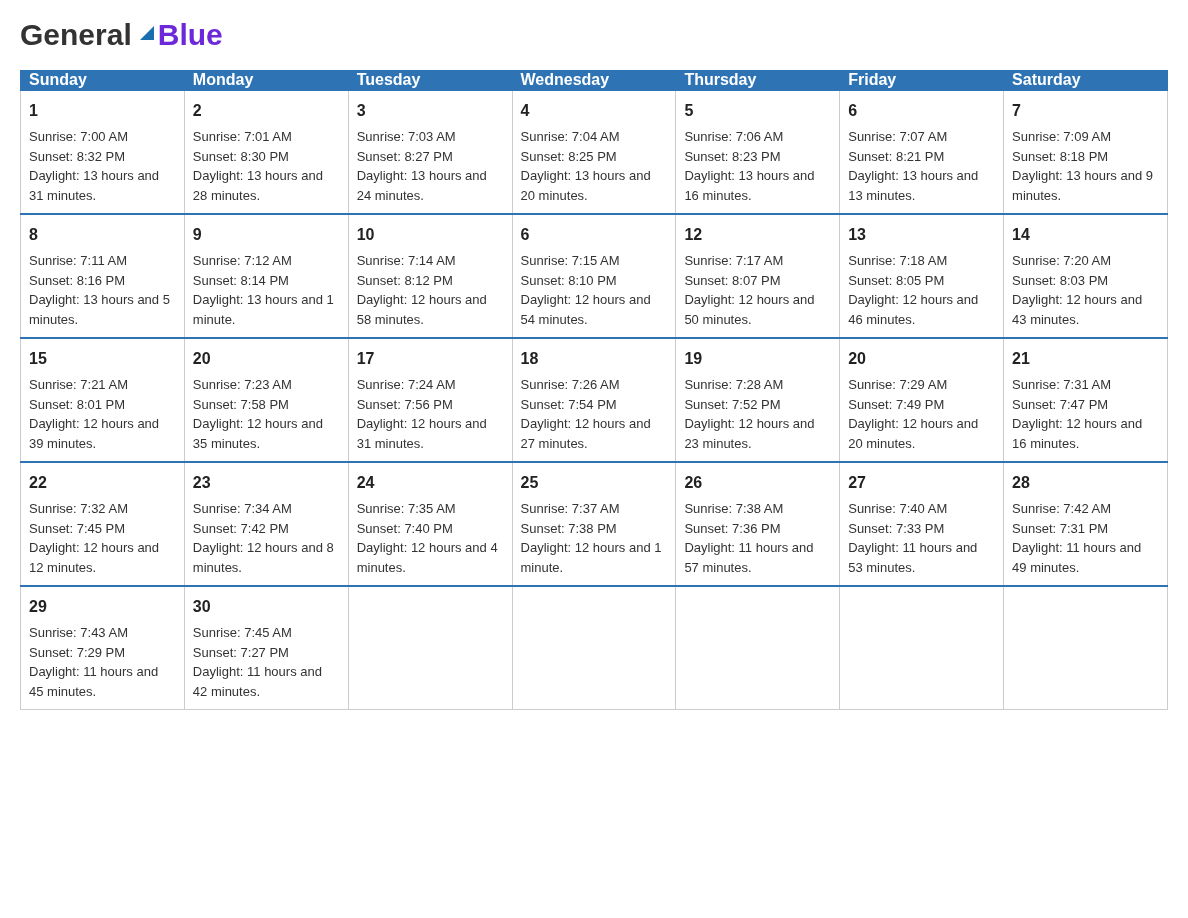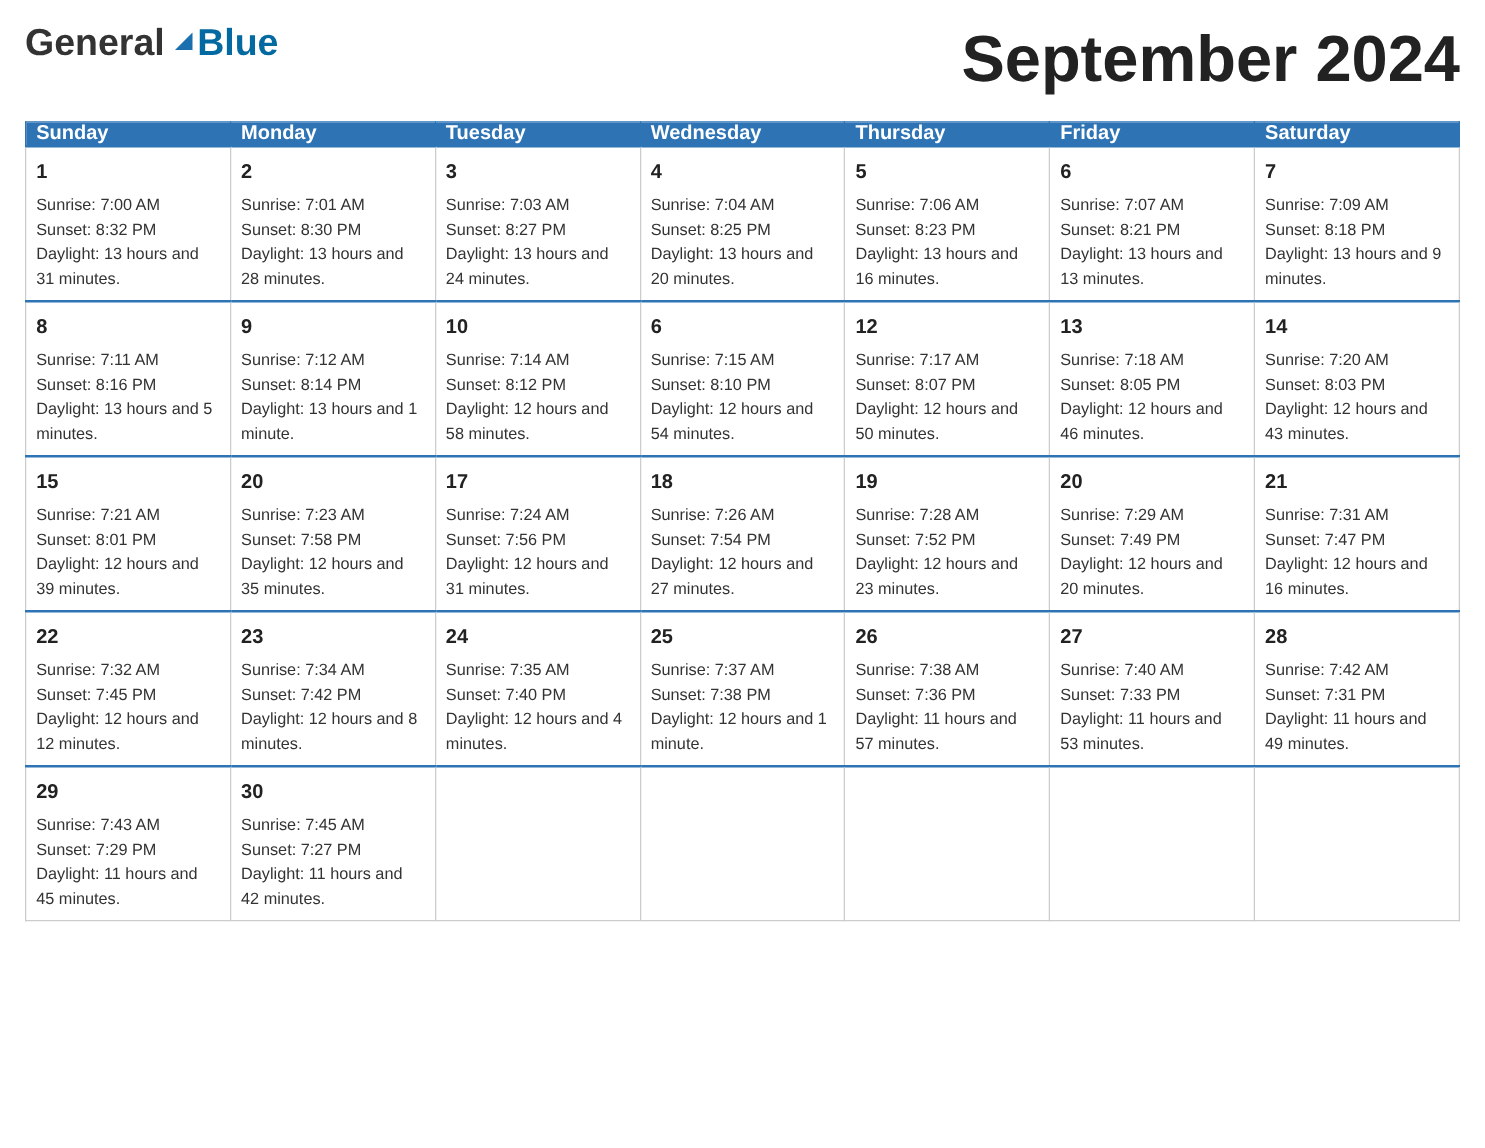--- a/index.html
+++ b/index.html
@@ -92,25 +92,24 @@
   <div class="logo">
     <div class="logo-top-row">
       <span class="logo-general" style="font-size:30px;font-weight:bold;color:#333;font-family:Arial,sans-serif;">General</span>
       <span style="display:inline-block;margin-left:4px;vertical-align:middle;">
         <svg width="22" height="22" viewBox="0 0 22 22">
           <polygon points="4,18 18,18 18,4" fill="#1a6faf"></polygon>
         </svg>
       </span>
     </div>
     <div>
-      <span class="logo-blue" style="font-size:30px;font-weight:bold;color:#0369a1;font-family:Arial,sans-serif;">Blue</span>
+      <span class="logo-blue" style="font-size:30px;font-weight:bold;color:#6d28d9;font-family:Arial,sans-serif;">Blue</span>
     </div>
   </div>
   <div class="title-block">
-    <h1>September 2024</h1>
   </div>
 </div>
 
 <table>
   <thead>
     <tr>
     <th>Sunday</th>
         <th>Monday</th>
         <th>Tuesday</th>
         <th>Wednesday</th>

